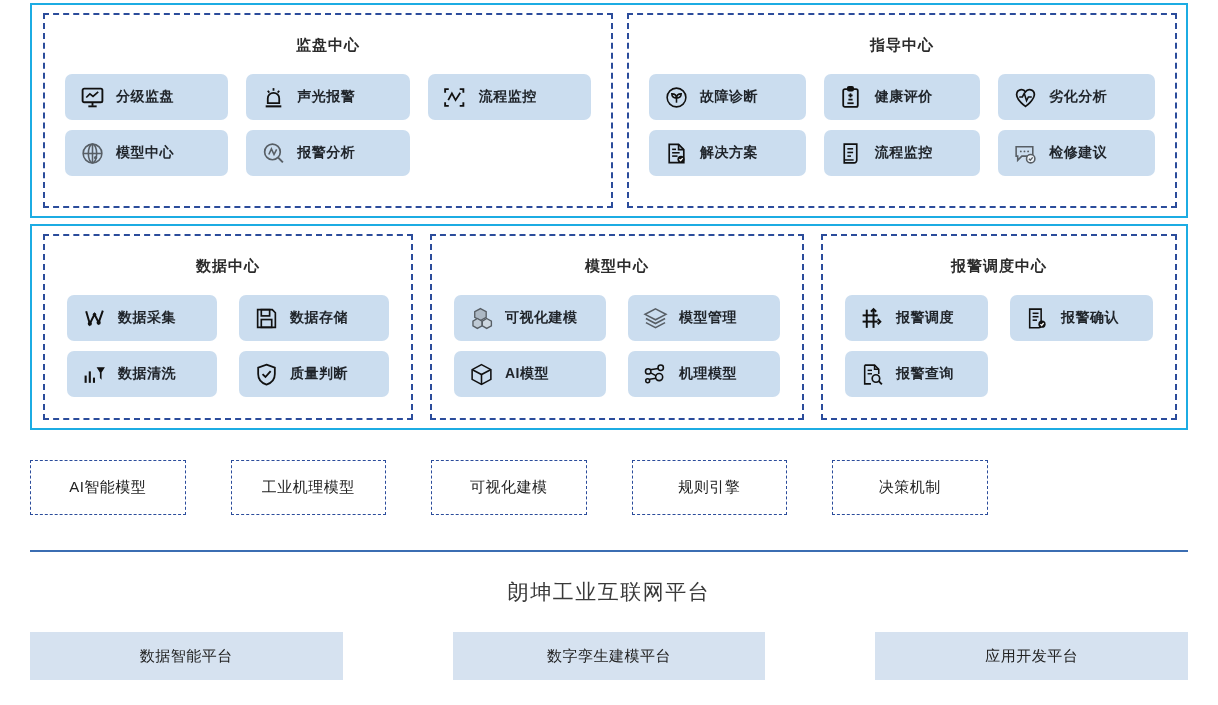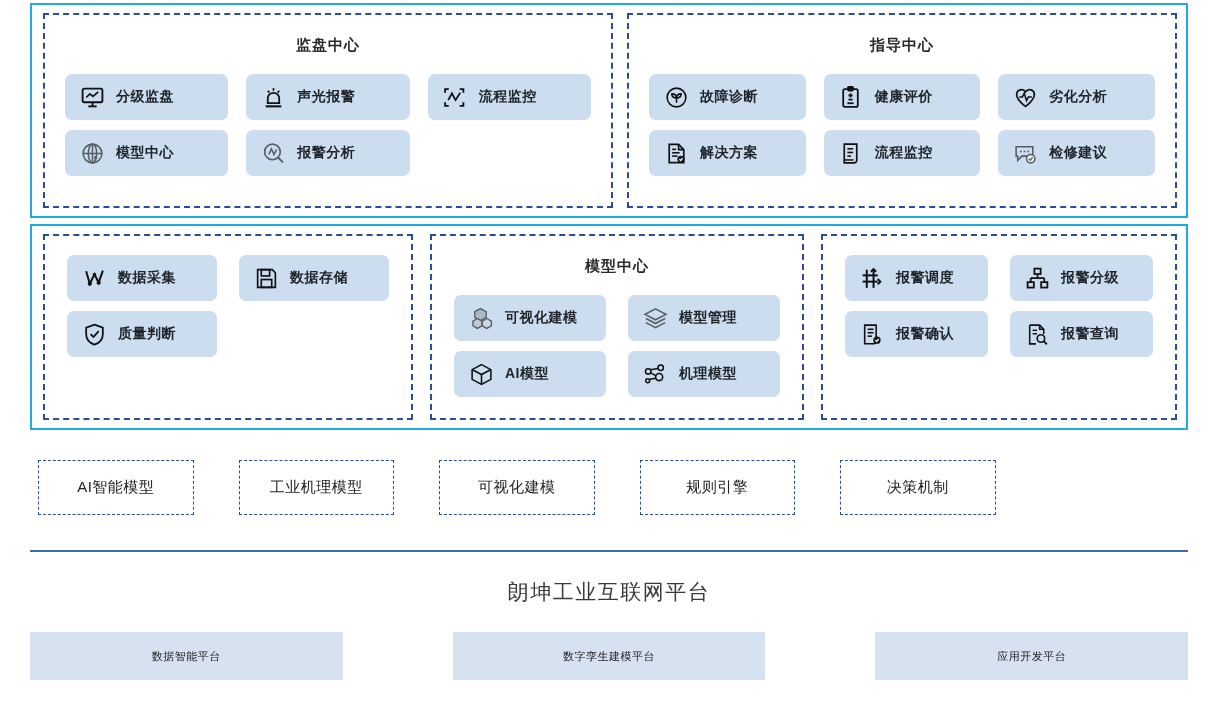--- a/index.html
+++ b/index.html
@@ -83,21 +83,21 @@
     font-weight: bold;
     color: #20252b;
     white-space: nowrap;
     letter-spacing: .5px;
   }
   .ico-grey svg { opacity: .62; }
 
   
   .chips {
     position: absolute;
-    left: 38px;
+    left: 30px;
     top: 460px;
     width: 1158px;
     height: 55px;
     display: grid;
     grid-template-columns: repeat(6, 1fr);
     column-gap: 45px;
   }
   .chip {
     border: 1px dashed #2B4C9B;
     display: flex;
@@ -139,21 +139,21 @@
     height: 48px;
     display: grid;
     grid-template-columns: repeat(3, 1fr);
     column-gap: 110px;
   }
   .plat {
     background: #D6E2F0;
     display: flex;
     align-items: center;
     justify-content: center;
-    font-size: 11px;
+    font-size: 15px;
     color: #222;
     letter-spacing: .5px;
   }
 </style>
 </head>
 <body>
 
 <div class="page">
 
   <div class="band band-top">
@@ -307,20 +307,21 @@
           <span class="lbl">检修建议</span>
         </div>
 
       </div>
     </div>
   </div>
 
   <div class="band band-second">
 
     <div class="band-inner grp-data">
+      <div class="grp-title">数据中心</div>
       <div class="pill-grid cols2">
 
         <div class="pill">
           <span class="ico">
               <svg viewBox="0 0 24 24" fill="none" stroke="#111" stroke-width="1.9">
                 <polyline points="4,5 7.5,17 12,8 16,16 20,4.5"></polyline>
                 <circle cx="7.5" cy="17" r="2" fill="#111" stroke="none"></circle>
                 <circle cx="16" cy="16" r="2" fill="#111" stroke="none"></circle>
                 <circle cx="12" cy="8" r="1.6" fill="#111" stroke="none"></circle>
               </svg>
@@ -332,20 +333,31 @@
           <span class="ico">
               <svg viewBox="0 0 24 24" fill="none" stroke="#111" stroke-width="1.6">
                 <path d="M3.5 3.5h14l3 3v14h-17z"></path>
                 <rect x="7" y="3.5" width="8" height="6"></rect>
                 <rect x="7" y="13" width="10" height="7.5"></rect>
               </svg>
             </span>
           <span class="lbl">数据存储</span>
         </div>
 
+        <div class="pill">
+          <span class="ico">
+              <svg viewBox="0 0 24 24" fill="none" stroke="#111" stroke-width="2">
+                <line x1="3.5" y1="20" x2="3.5" y2="13"></line>
+                <line x1="7.5" y1="20" x2="7.5" y2="9"></line>
+                <line x1="11.5" y1="20" x2="11.5" y2="15"></line>
+                <polygon points="14,5 22,5 18.8,10 18.8,17 17.2,15.4 17.2,10" fill="#111" stroke="none"></polygon>
+              </svg>
+            </span>
+          <span class="lbl">数据清洗</span>
+        </div>
 
         <div class="pill">
           <span class="ico">
               <svg viewBox="0 0 24 24" fill="none" stroke="#111" stroke-width="1.7">
                 <path d="M12 2.5 20 5.5v6c0 5.2-3.4 8.7-8 10.2-4.6-1.5-8-5-8-10.2v-6z"></path>
                 <polyline points="8.2,11.6 11,14.4 16,8.8" stroke-width="1.8"></polyline>
               </svg>
             </span>
           <span class="lbl">质量判断</span>
         </div>
@@ -402,50 +414,37 @@
                 <line x1="7" y1="7.4" x2="14.6" y2="6.3"></line>
               </svg>
             </span>
           <span class="lbl">机理模型</span>
         </div>
 
       </div>
     </div>
 
     <div class="band-inner grp-alarm">
+      <div class="grp-title">报警调度中心</div>
       <div class="pill-grid cols2">
 
         <div class="pill">
           <span class="ico">
               <svg viewBox="0 0 24 24" fill="none" stroke="#111" stroke-width="1.9">
                 <line x1="6.5" y1="3.5" x2="6.5" y2="21"></line>
                 <line x1="13" y1="3" x2="13" y2="21"></line>
                 <line x1="2.5" y1="9" x2="17" y2="9"></line>
                 <line x1="2.5" y1="15" x2="17" y2="15"></line>
                 <polyline points="10.5,5.5 13,3 15.5,5.5"></polyline>
                 <polyline points="17,12.5 19.5,15 17,17.5"></polyline>
               </svg>
             </span>
           <span class="lbl">报警调度</span>
         </div>
 
-        <div class="pill">
-          <span class="ico">
-              <svg viewBox="0 0 24 24" fill="none" stroke="#111" stroke-width="1.7">
-                <rect x="9" y="2.5" width="6" height="5.2"></rect>
-                <rect x="2.5" y="15.5" width="6" height="5.2"></rect>
-                <rect x="15.5" y="15.5" width="6" height="5.2"></rect>
-                <line x1="12" y1="7.7" x2="12" y2="11.6"></line>
-                <line x1="5.5" y1="11.6" x2="18.5" y2="11.6"></line>
-                <line x1="5.5" y1="11.6" x2="5.5" y2="15.5"></line>
-                <line x1="18.5" y1="11.6" x2="18.5" y2="15.5"></line>
-              </svg>
-            </span>
-          <span class="lbl">报警分级</span>
-        </div>
 
         <div class="pill">
           <span class="ico">
               <svg viewBox="0 0 24 24" fill="none" stroke="#111" stroke-width="1.5">
                 <path d="M4.5 3h11v15.5a2.3 2.3 0 0 1-2.3 2.3H4.5z"></path>
                 <line x1="7.3" y1="7" x2="13" y2="7" stroke-width="1.5"></line>
                 <line x1="7.3" y1="10.3" x2="13" y2="10.3" stroke-width="1.5"></line>
                 <line x1="7.3" y1="13.6" x2="11.5" y2="13.6" stroke-width="1.5"></line>
                 <circle cx="16.3" cy="17.4" r="3.5" fill="#111" stroke="none"></circle>
                 <polyline points="14.8,17.4 16,18.6 17.9,16.3" stroke="#fff" stroke-width="1.3"></polyline>

